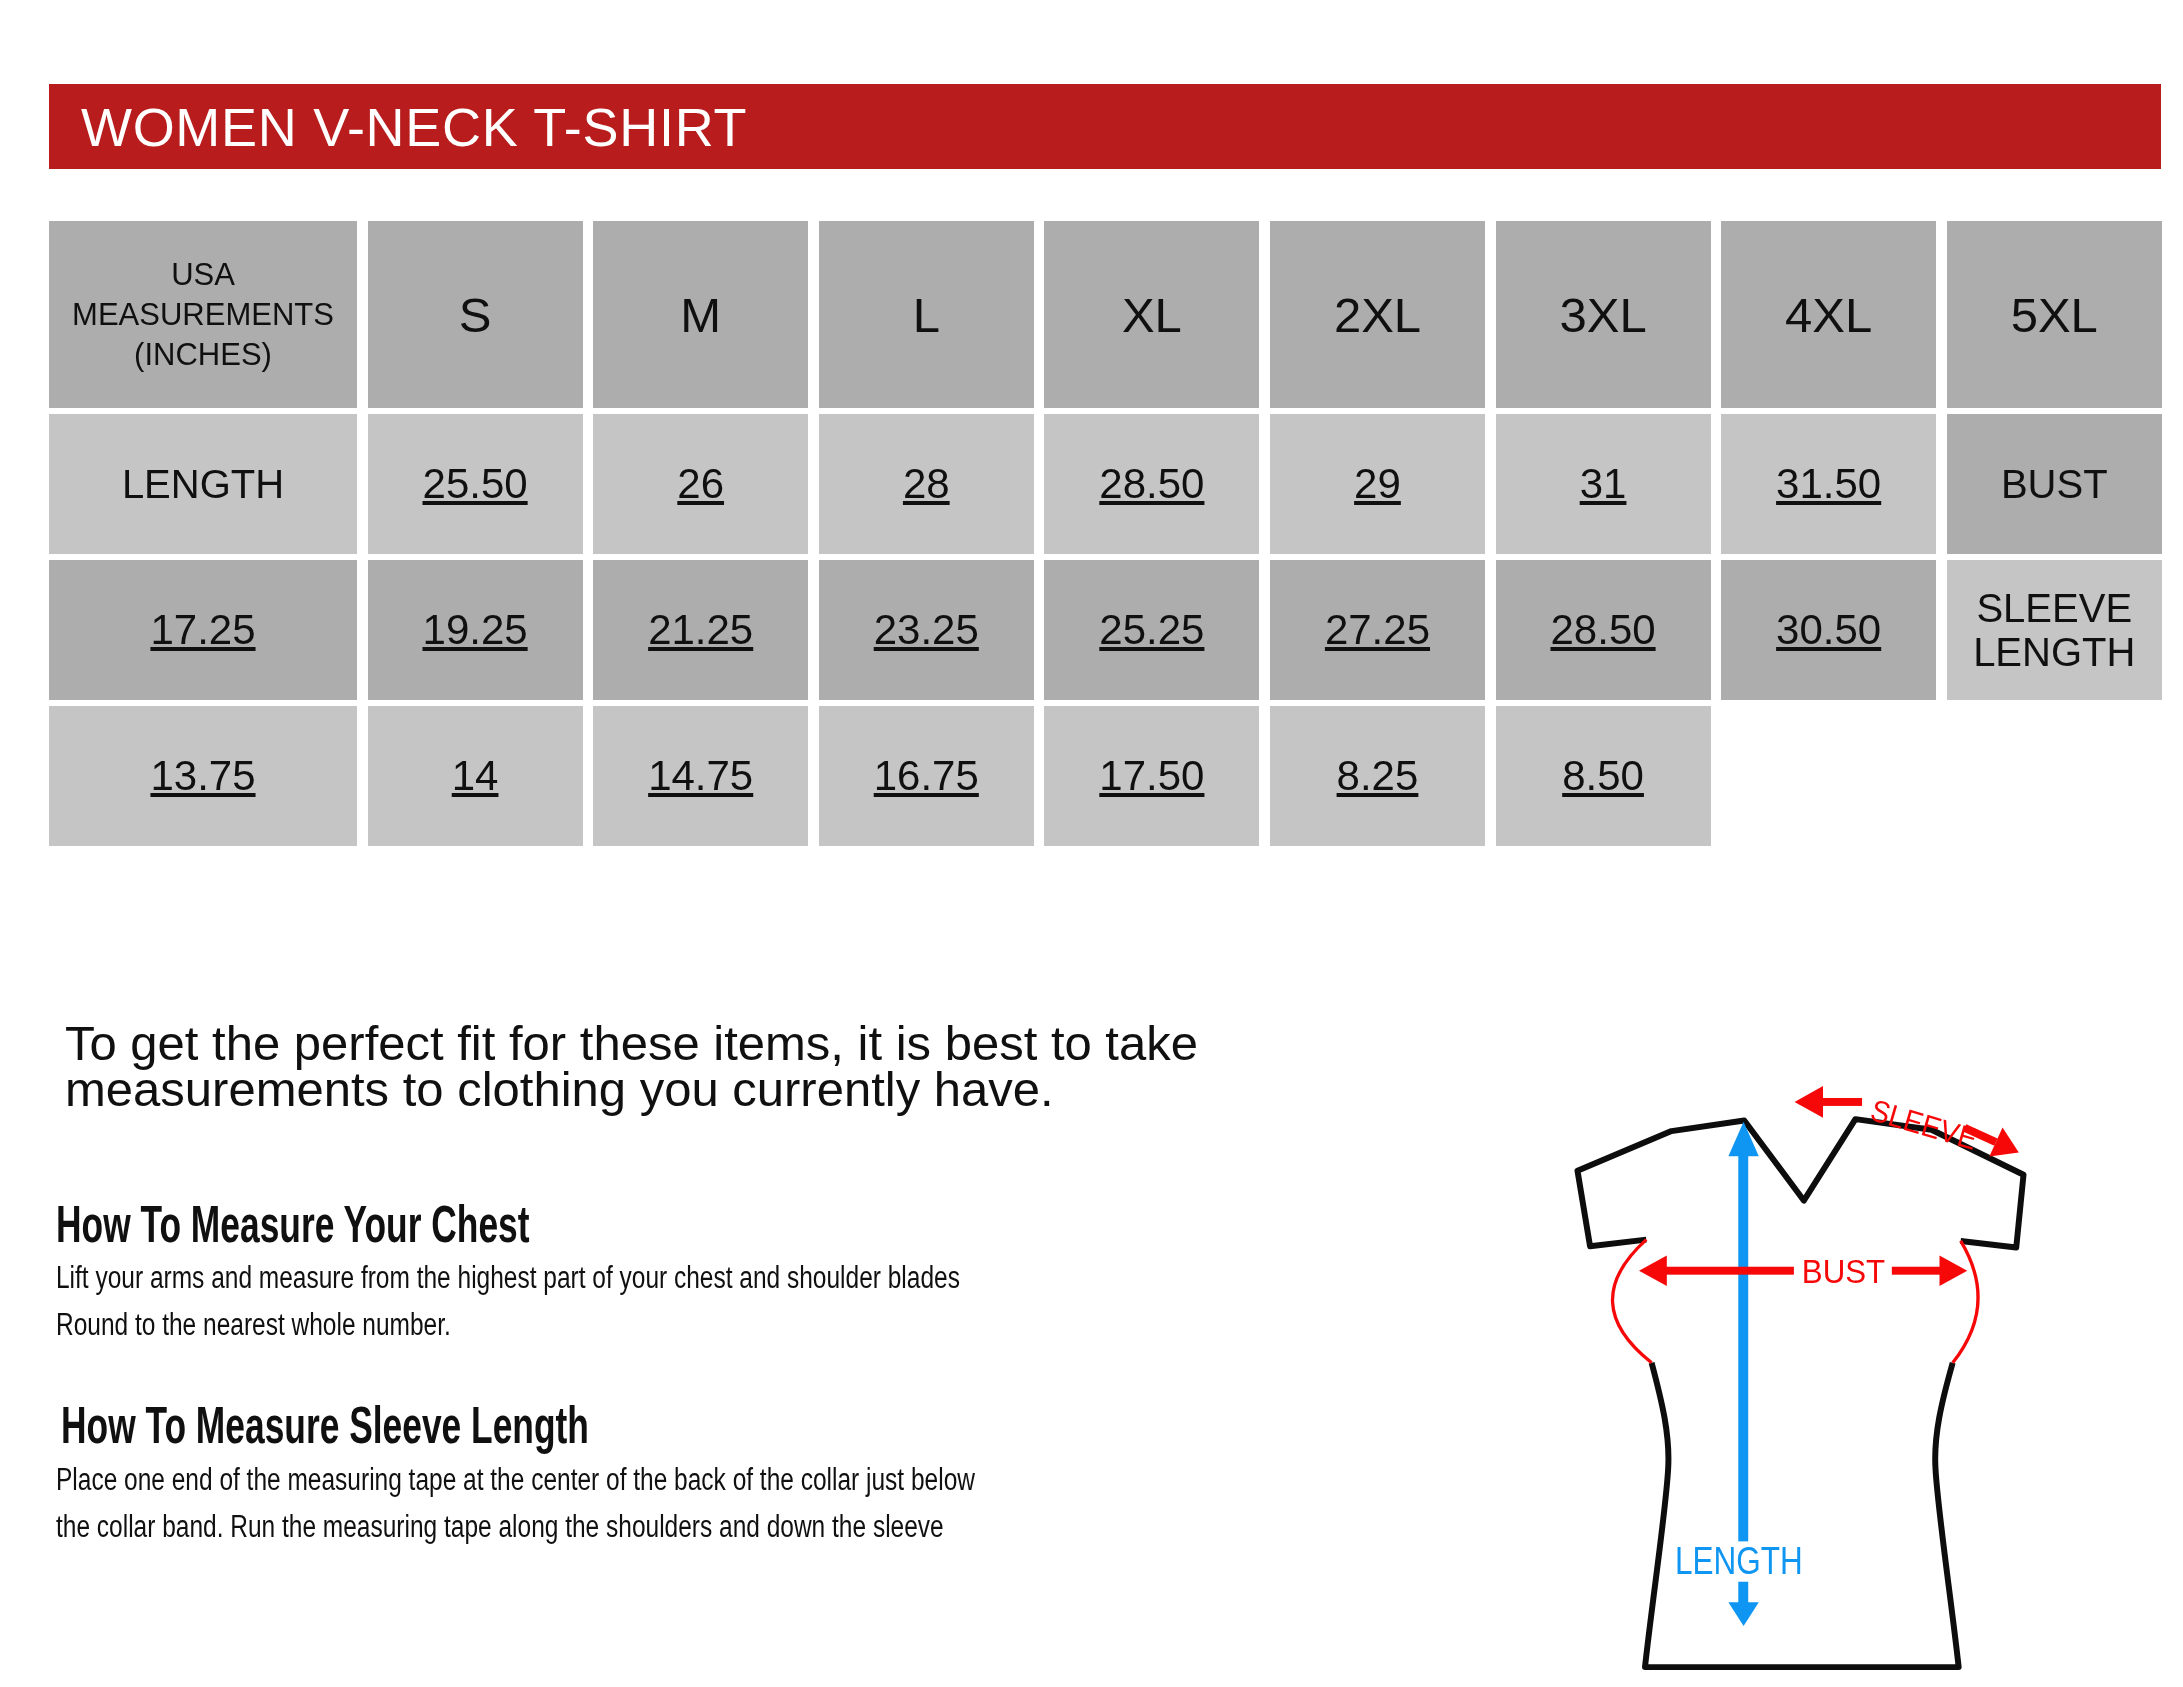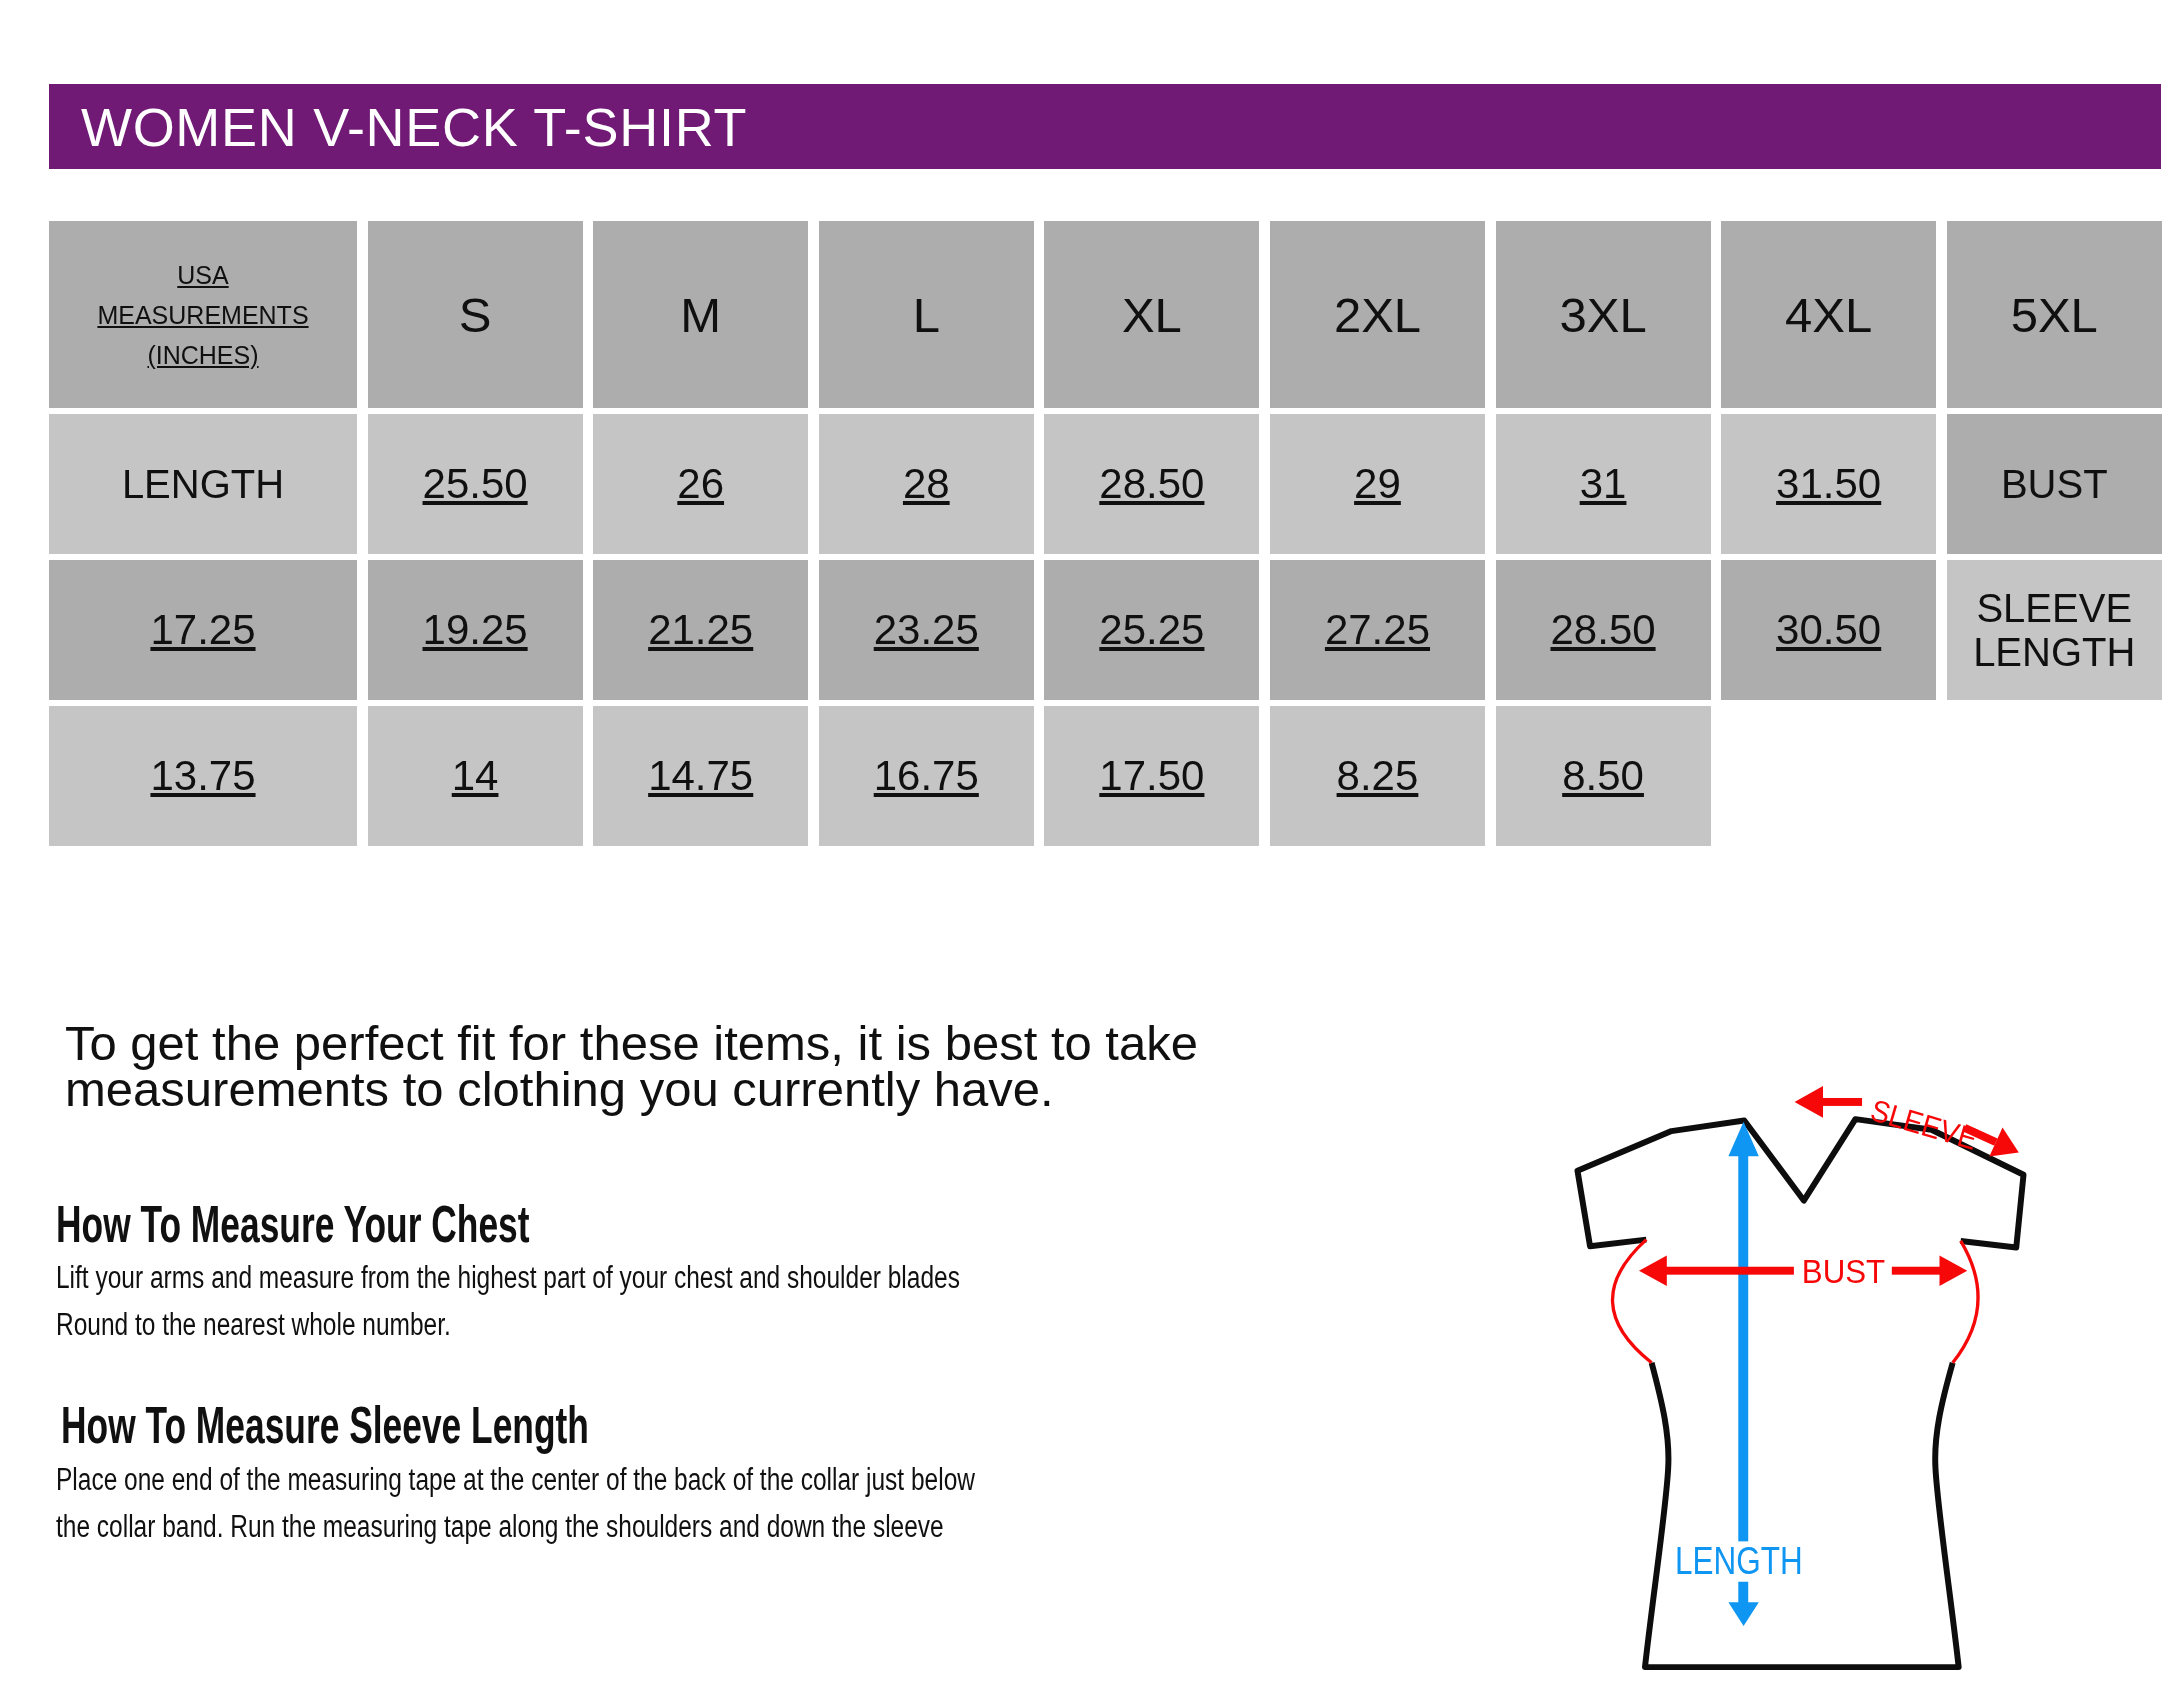--- a/index.html
+++ b/index.html
@@ -1,32 +1,32 @@
 <!DOCTYPE html>
 <html style="font-size:10.6px"><head>
 <meta charset="utf-8">
 <style>
   html,body{margin:0;padding:0;background:#ffffff;}
   body{font-family:"Liberation Sans","DejaVu Sans",sans-serif;color:#101010;}
   #page{position:relative;width:2183px;height:1687px;background:#ffffff;overflow:hidden;}
 
   
   .title-bar{position:absolute;left:49px;top:84px;width:2112px;height:85px;
-    background:#701a75;display:flex;align-items:center;}
+    background:#b91c1c;display:flex;align-items:center;}
   .title-bar .title{color:#ffffff;font-size:54px;padding-left:32px;white-space:nowrap;letter-spacing:0.7px;}
 
   
   .size-table{position:absolute;left:49px;top:221px;display:grid;
     grid-template-columns:308px repeat(8,215px);
     grid-template-rows:187px 140px 140px 140px;
     column-gap:10.6px;row-gap:6px;}
   .cell{display:flex;align-items:center;justify-content:center;text-align:center;}
   .cell.dark{background:#adadad;}
   .cell.light{background:#c5c5c5;}
-  .corner{font-size:25px;line-height:40px;white-space:pre-line;text-decoration:underline;}
+  .corner{font-size:31px;line-height:40px;white-space:pre-line;}
   .size-h{font-size:49px;}
   .row-label{font-size:40px;line-height:44px;white-space:pre-line;}
   .val{font-size:42px;text-decoration:underline;}
 
   
   .intro{position:absolute;left:65px;top:1020px;font-size:49px;line-height:46px;white-space:pre-line;}
   .howto-h{position:absolute;font-size:52px;font-weight:bold;white-space:nowrap;
     transform:scaleX(0.68);transform-origin:0 50%;line-height:57px;}
   .howto-b{position:absolute;font-size:31px;line-height:47px;white-space:pre-line;
     transform:scaleX(0.79);transform-origin:0 0;}

